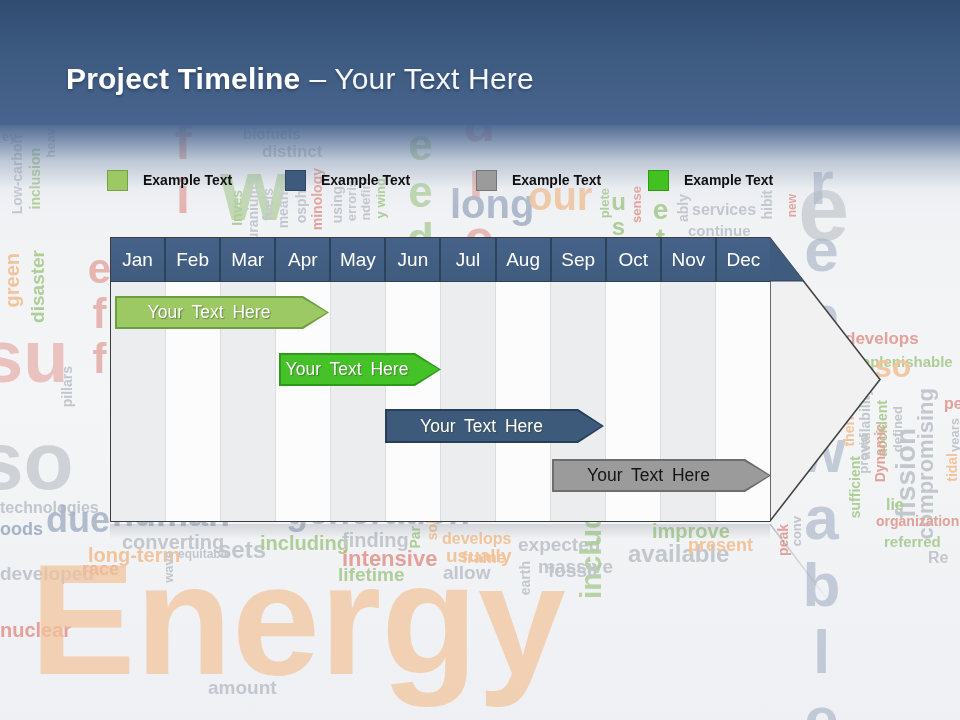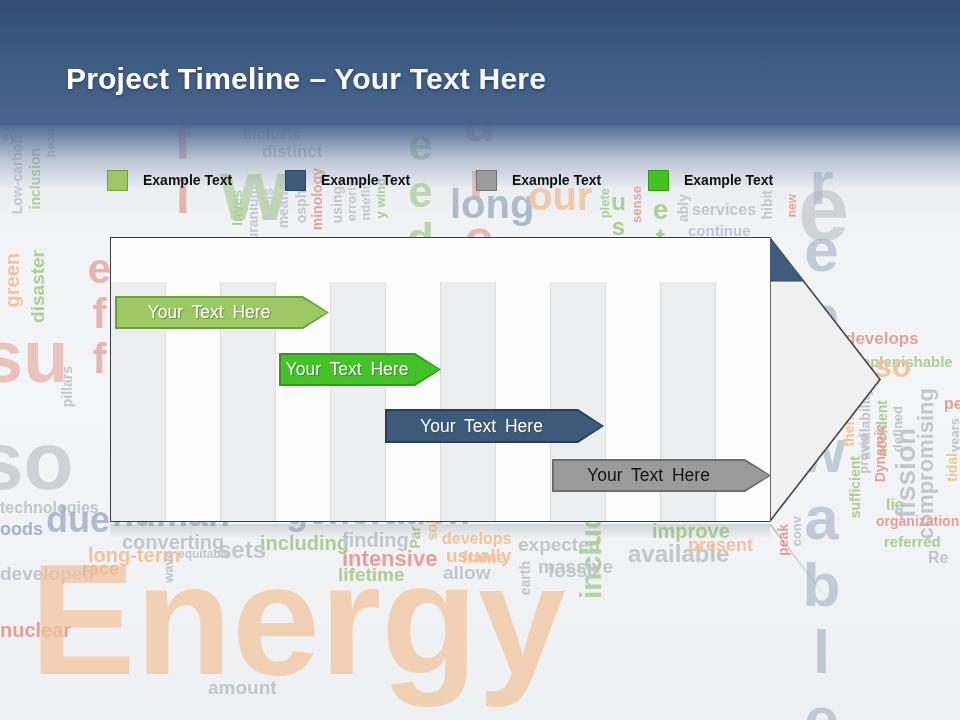--- a/index.html
+++ b/index.html
@@ -14,21 +14,21 @@
   .word.stack{writing-mode:vertical-rl;text-orientation:upright;letter-spacing:-2px;}
 
   
   .header-band{position:absolute;left:0;top:0;width:960px;height:125px;z-index:5;
     background:linear-gradient(180deg,#304C71 0%,#3D5A80 45%,#49658F 100%);}
   .header-fade{position:absolute;left:0;top:125px;width:960px;height:92px;z-index:4;
     background:linear-gradient(180deg,rgba(73,101,143,0.95) 0%,rgba(125,145,175,0.45) 38%,rgba(210,218,230,0.15) 70%,rgba(238,240,244,0) 100%);}
   .title{position:absolute;left:66px;top:62px;z-index:6;font-size:30px;color:#FFFFFF;
     text-shadow:0 2px 3px rgba(20,35,55,0.4);letter-spacing:0.2px;}
   .title .bold{font-weight:700;}
-  .title .rest{font-weight:700;color:#F4F8FC;margin-left:9px;text-align:right;}
+  .title .rest{font-weight:400;color:#F4F8FC;margin-left:9px;text-align:right;}
 
   
   .legend{position:absolute;left:0;top:0;width:960px;height:0;z-index:6;}
   .legend-item{position:absolute;top:167px;display:flex;align-items:center;height:26px;}
   .swatch{display:inline-block;width:21px;height:21px;border:1.5px solid;box-sizing:border-box;}
   .legend-label{margin-left:15px;font-size:14px;font-weight:700;color:#101010;}
 
   
   .timeline{position:absolute;left:0;top:0;z-index:6;}
   .frame{position:absolute;left:110px;top:237px;width:660px;height:285px;box-sizing:border-box;
@@ -198,20 +198,34 @@
       <path d="M0,0 L64,84" stroke="url(#fade)" stroke-width="1.5" fill="none"></path>
     </svg>
 
     <svg class="arrow-svg" width="113" height="285" viewBox="0 0 113 285">
       <path d="M0,1 L110,142.5 L0,284 Z" fill="#F1F1F2" stroke="#454545" stroke-width="1.6"></path>
       <path d="M0,1 L34,44 L0,44 Z" fill="#3F5C7E"></path>
       <line x1="0" y1="44" x2="34" y2="44" stroke="#2E4359" stroke-width="1.2"></line>
     </svg>
 
     <div class="frame">
+      <div class="months-row" style="background: linear-gradient(rgb(70, 98, 138) 0%, rgb(63, 92, 126) 100%);">
+          <div class="month-cell">Jan</div>
+          <div class="month-cell">Feb</div>
+          <div class="month-cell">Mar</div>
+          <div class="month-cell">Apr</div>
+          <div class="month-cell">May</div>
+          <div class="month-cell">Jun</div>
+          <div class="month-cell">Jul</div>
+          <div class="month-cell">Aug</div>
+          <div class="month-cell">Sep</div>
+          <div class="month-cell">Oct</div>
+          <div class="month-cell">Nov</div>
+          <div class="month-cell">Dec</div>
+        </div>
       <div class="grid">
           <div class="grid-col odd"></div>
           <div class="grid-col even"></div>
           <div class="grid-col odd"></div>
           <div class="grid-col even"></div>
           <div class="grid-col odd"></div>
           <div class="grid-col even"></div>
           <div class="grid-col odd"></div>
           <div class="grid-col even"></div>
           <div class="grid-col odd"></div>

